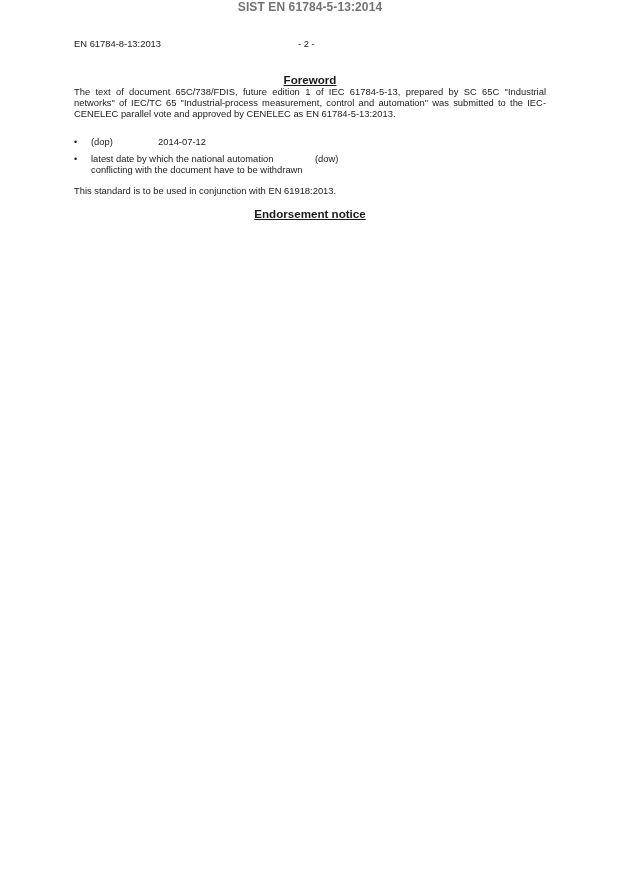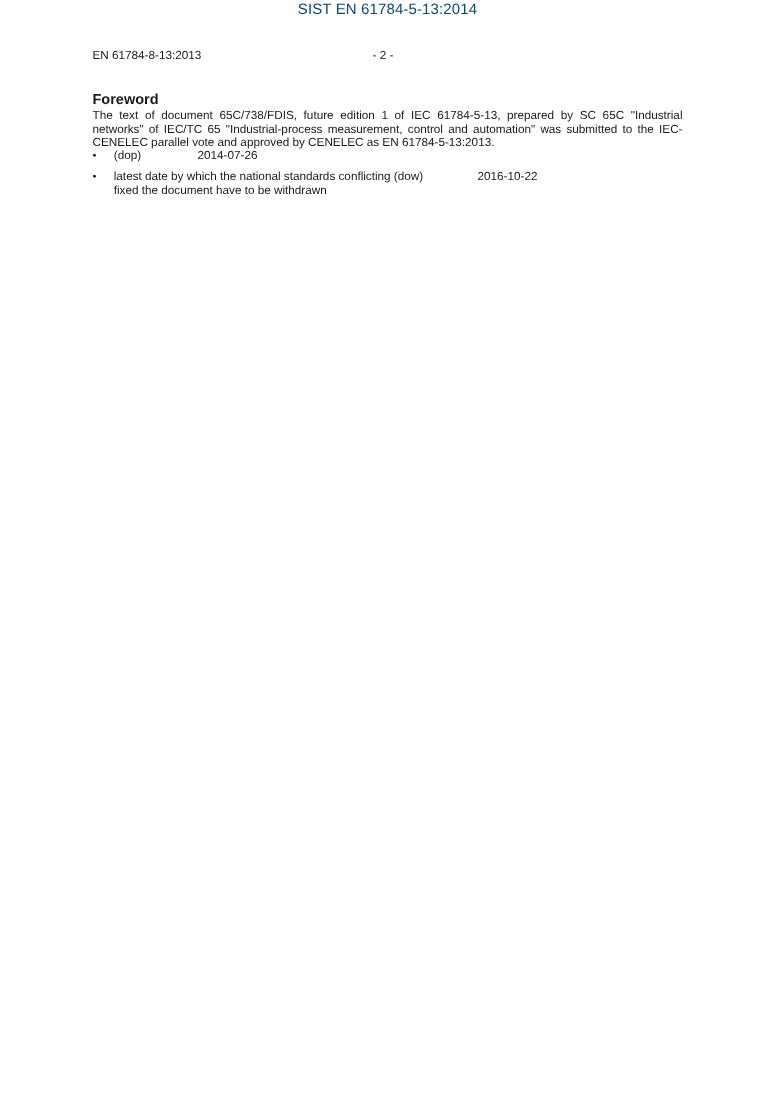--- a/index.html
+++ b/index.html
@@ -15,22 +15,22 @@
       font-family: "Liberation Sans", sans-serif;
       color: #1a1a1a;
     }
     .watermark {
       position: absolute;
       top: 0px;
       left: 0;
       width: 620px;
       text-align: center;
       font-size: 12px;
-      font-weight: normal;
-      color: #0c4a6e;
+      font-weight: bold;
+      color: #737373;
       letter-spacing: 0.1px;
       line-height: 14px;
     }
     .page-header {
       position: absolute;
       top: 38px;
       left: 74px;
       width: 472px;
       font-size: 9.4px;
       line-height: 12px;
@@ -48,33 +48,35 @@
     .content {
       position: absolute;
       top: 73px;
       left: 74px;
       width: 472px;
       font-size: 9.4px;
       line-height: 10.8px;
     }
     h1.section-title {
       margin: 0;
+      text-align: center;
       font-size: 11.6px;
       font-weight: bold;
       line-height: 14px;
+      text-decoration: underline;
     }
     p {
       margin: 0;
     }
     .justify {
       text-align: justify;
       text-align-last: left;
     }
     .foreword-title { margin-bottom: 13px; }
-    .para-1 { margin-bottom: 0; }
+    .para-1 { margin-bottom: 18px; }
     .para-2 { margin-bottom: 10px; }
     .dates-list {
       margin: 0 0 10px 0;
       padding: 0;
       list-style: none;
     }
     .date-item {
       position: relative;
       display: flex;
       margin-bottom: 6px;
@@ -112,27 +114,28 @@
 
 <div class="content">
   <section>
     <h1 class="section-title foreword-title">Foreword</h1>
     <p class="justify para-1">The text of document 65C/738/FDIS, future edition 1 of IEC 61784-5-13, prepared by SC 65C "Industrial networks" of IEC/TC 65 "Industrial-process measurement, control and automation" was submitted to the IEC-CENELEC parallel vote and approved by CENELEC as EN 61784-5-13:2013.</p>
 
     <ul class="dates-list">
       <li class="date-item">
         <span class="bullet">•</span>
         <span class="abbr">(dop)</span>
-        <span class="date">2014-07-26</span>
+        <span class="date">2014-07-12</span>
       </li>
       <li class="date-item">
         <span class="bullet">•</span>
-        <span class="desc">latest date by which the national standards conflicting fixed the document have to be withdrawn</span>
+        <span class="desc">latest date by which the national automation conflicting with the document have to be withdrawn</span>
         <span class="abbr">(dow)</span>
-        <span class="date">2016-10-22</span>
       </li>
     </ul>
 
+    <p class="para-conj">This standard is to be used in conjunction with EN 61918:2013.</p>
   </section>
 
   <section>
+    <h1 class="section-title endorse-title">Endorsement notice</h1>
   </section>
 </div>
 
 </body></html>

